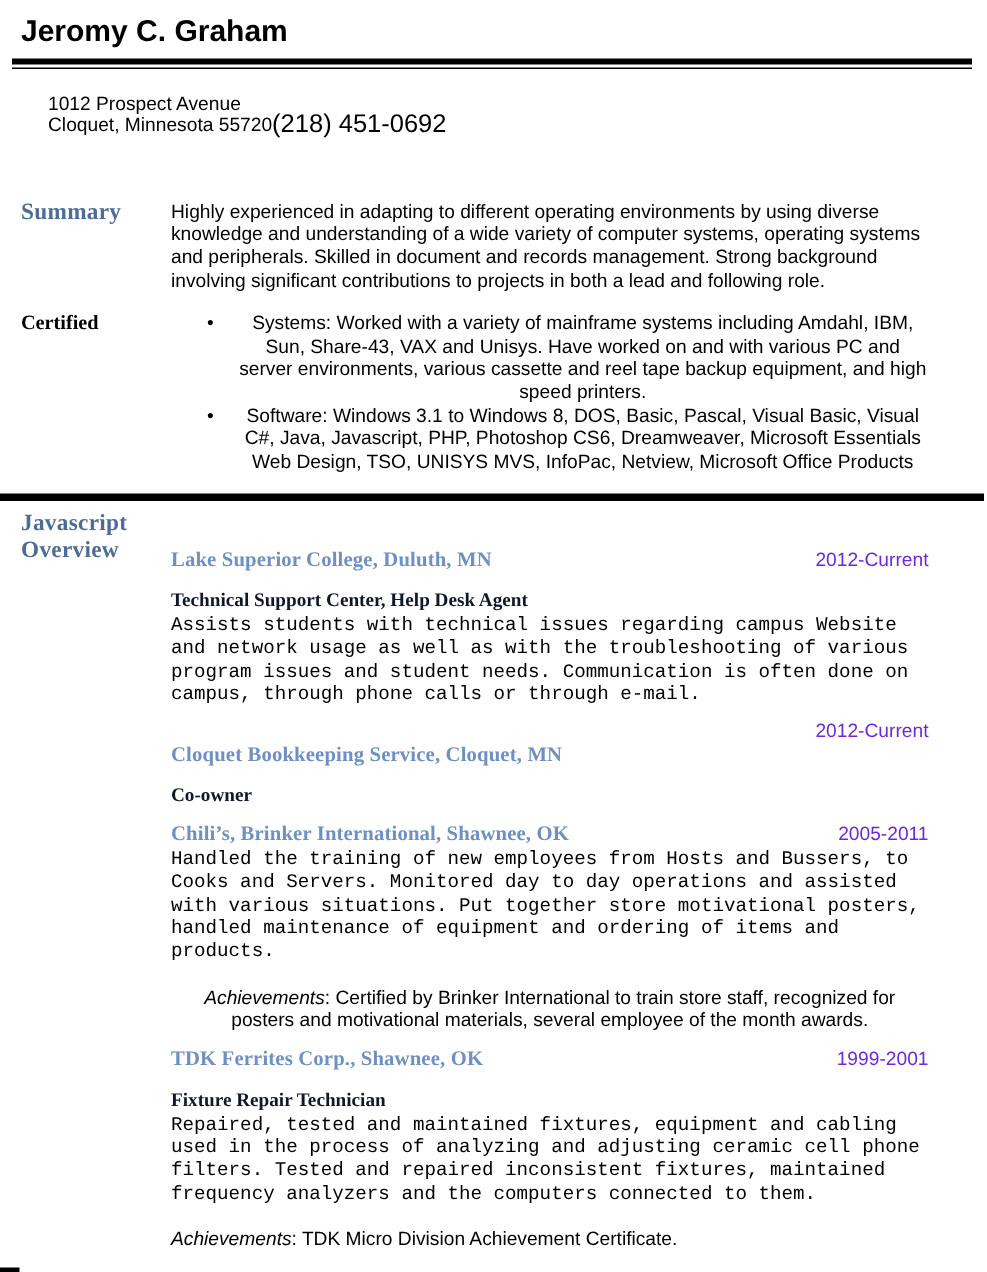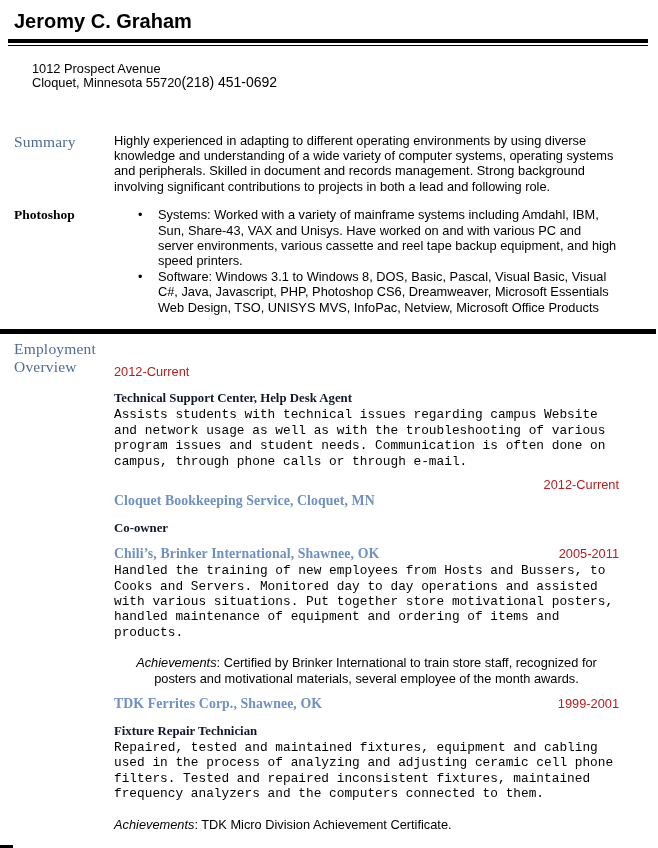--- a/index.html
+++ b/index.html
@@ -24,55 +24,55 @@
     padding:9px 0 0 14px;
   }
   .rule-wrap{margin:6px 8px 0 8px;}
   .rule-thick{height:4px;background:var(--rule);}
   .rule-thin{height:1px;background:var(--rule);margin-top:2px;}
   .addr-row{
     display:flex;justify-content:flex-start;align-items:flex-end;
     margin:16px 65px 0 32px;
   }
   .addr{font-size:12.8px;line-height:13.8px;}
-  .phone{font-size:14px;line-height:13.8px;}
+  .phone{font-size:17px;line-height:13.8px;}
   
   .row{display:flex;}
   .label-col{width:114px;padding-left:14px;flex:0 0 114px;}
   .content-col{width:505px;flex:0 0 505px;margin-right:25px;}
   .sec-label{
     font-family:"Liberation Serif",serif;
-    font-weight:normal;font-size:15.5px;line-height:18px;
+    font-weight:bold;font-size:15.5px;line-height:18px;
     color:var(--section_heading);
     letter-spacing:.2px;
   }
   .sub-label{
     font-family:"Liberation Serif",serif;
     font-weight:bold;font-size:13.5px;line-height:16px;
     color:#000;
   }
   .body-text{font-size:12.8px;line-height:15.4px;}
   
   .summary-row{margin-top:43px;}
   .highlights-row{margin-top:13px;}
   .bullets{list-style:none;}
   .bullet-item{display:flex;padding-left:24px;}
   .bullet-dot{flex:0 0 20px;font-size:12.8px;line-height:15.4px;}
-  .bullet-text{flex:1;font-size:12.8px;line-height:15.4px;}
+  .bullet-text{flex:1;font-size:12.8px;line-height:15.4px;text-align:center;}
   
   .emp-bar{height:5px;background:var(--rule);margin:14px 0 0 0;}
   .employment-row{margin-top:6px;}
   .jobs{padding-top:24px;}
   .job-head{display:flex;justify-content:space-between;align-items:baseline;}
   .company{
     font-family:"Liberation Serif",serif;font-weight:bold;
     font-size:13.8px;line-height:17px;color:var(--company);
     letter-spacing:.1px;
   }
-  .dates{font-size:12.8px;line-height:15.4px;color:#b91c1c;}
+  .dates{font-size:12.8px;line-height:15.4px;color:#6d28d9;}
   .date-line{text-align:right;font-size:12.8px;line-height:14px;margin-top:0px;}
   .job-title{
     font-family:"Liberation Serif",serif;font-weight:bold;
     font-size:12.8px;line-height:15px;color:#0f172a;
     margin-top:12px;
   }
   .job-desc{margin-top:1px;font-family:Liberation Mono, monospace;}
   .job{margin-top:9px;}
   .job:first-child{margin-top:0;}
   .achievements{margin-top:15px;}
@@ -103,49 +103,50 @@
     <div class="label-col">
       <h2 class="sec-label">Summary</h2>
     </div>
     <div class="content-col">
       <p class="body-text">Highly experienced in adapting to different operating environments by using diverse knowledge and understanding of a wide variety of computer systems, operating systems and peripherals.  Skilled in document and records management.  Strong background involving significant contributions to projects in both a lead and following role.</p>
     </div>
   </section>
 
   <section class="row highlights-row">
     <div class="label-col">
-      <h3 class="sub-label">Photoshop</h3>
+      <h3 class="sub-label">Certified</h3>
     </div>
     <div class="content-col">
       <ul class="bullets">
         <li class="bullet-item">
           <span class="bullet-dot">•</span>
           <span class="bullet-text">Systems:  Worked with a variety of mainframe systems including Amdahl, IBM, Sun, Share-43, VAX and Unisys.  Have worked on and with various PC and server environments, various cassette and reel tape backup equipment, and high speed printers.</span>
         </li>
         <li class="bullet-item">
           <span class="bullet-dot">•</span>
           <span class="bullet-text">Software:  Windows 3.1 to Windows 8, DOS, Basic, Pascal, Visual Basic, Visual C#, Java, Javascript, PHP, Photoshop CS6, Dreamweaver, Microsoft Essentials Web Design, TSO, UNISYS MVS, InfoPac, Netview, Microsoft Office Products</span>
         </li>
       </ul>
     </div>
   </section>
 
   <div class="emp-bar"></div>
 
   <section class="row employment-row">
     <div class="label-col">
       <h2 class="sec-label">
-        <span style="display:block">Employment</span>
+        <span style="display:block">Javascript</span>
         <span style="display:block">Overview</span>
       </h2>
     </div>
     <div class="content-col jobs">
 
       <div class="job">
         <div class="job-head">
+          <span class="company">Lake Superior College, Duluth, MN</span>
           <span class="dates">2012-Current</span>
         </div>
         <div class="job-title">Technical Support Center, Help Desk Agent</div>
         <p class="body-text job-desc">Assists students with technical issues regarding campus Website and network usage as well as with the troubleshooting of various program issues and student needs.  Communication is often done on campus, through phone calls or through e-mail.</p>
       </div>
 
       <div class="job">
         <div class="date-line dates">2012-Current</div>
         <div class="job-head">
           <span class="company">Cloquet Bookkeeping Service, Cloquet, MN</span>

